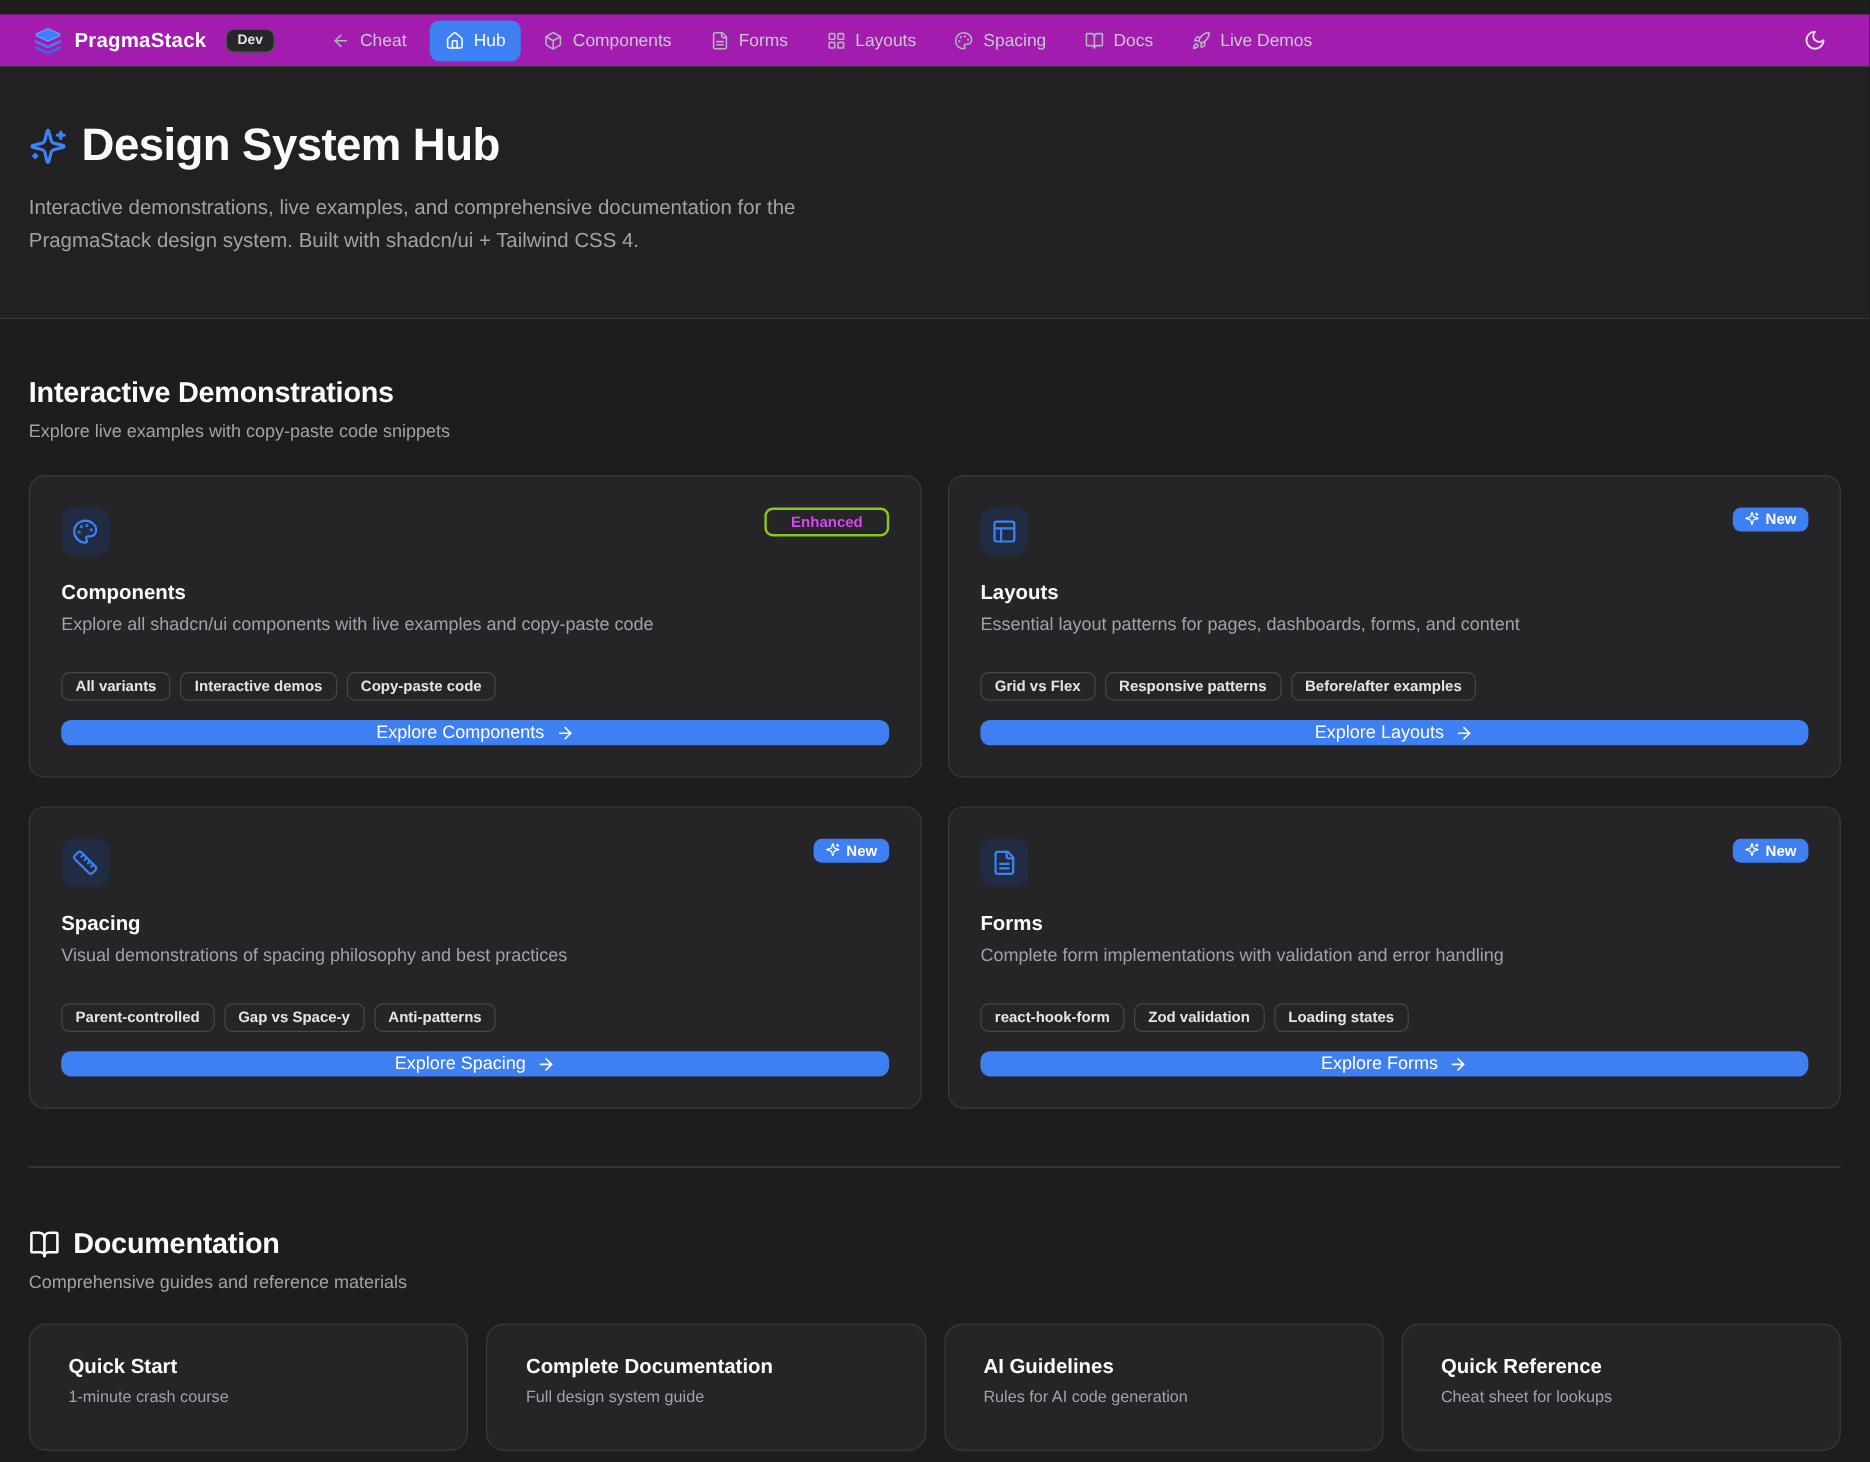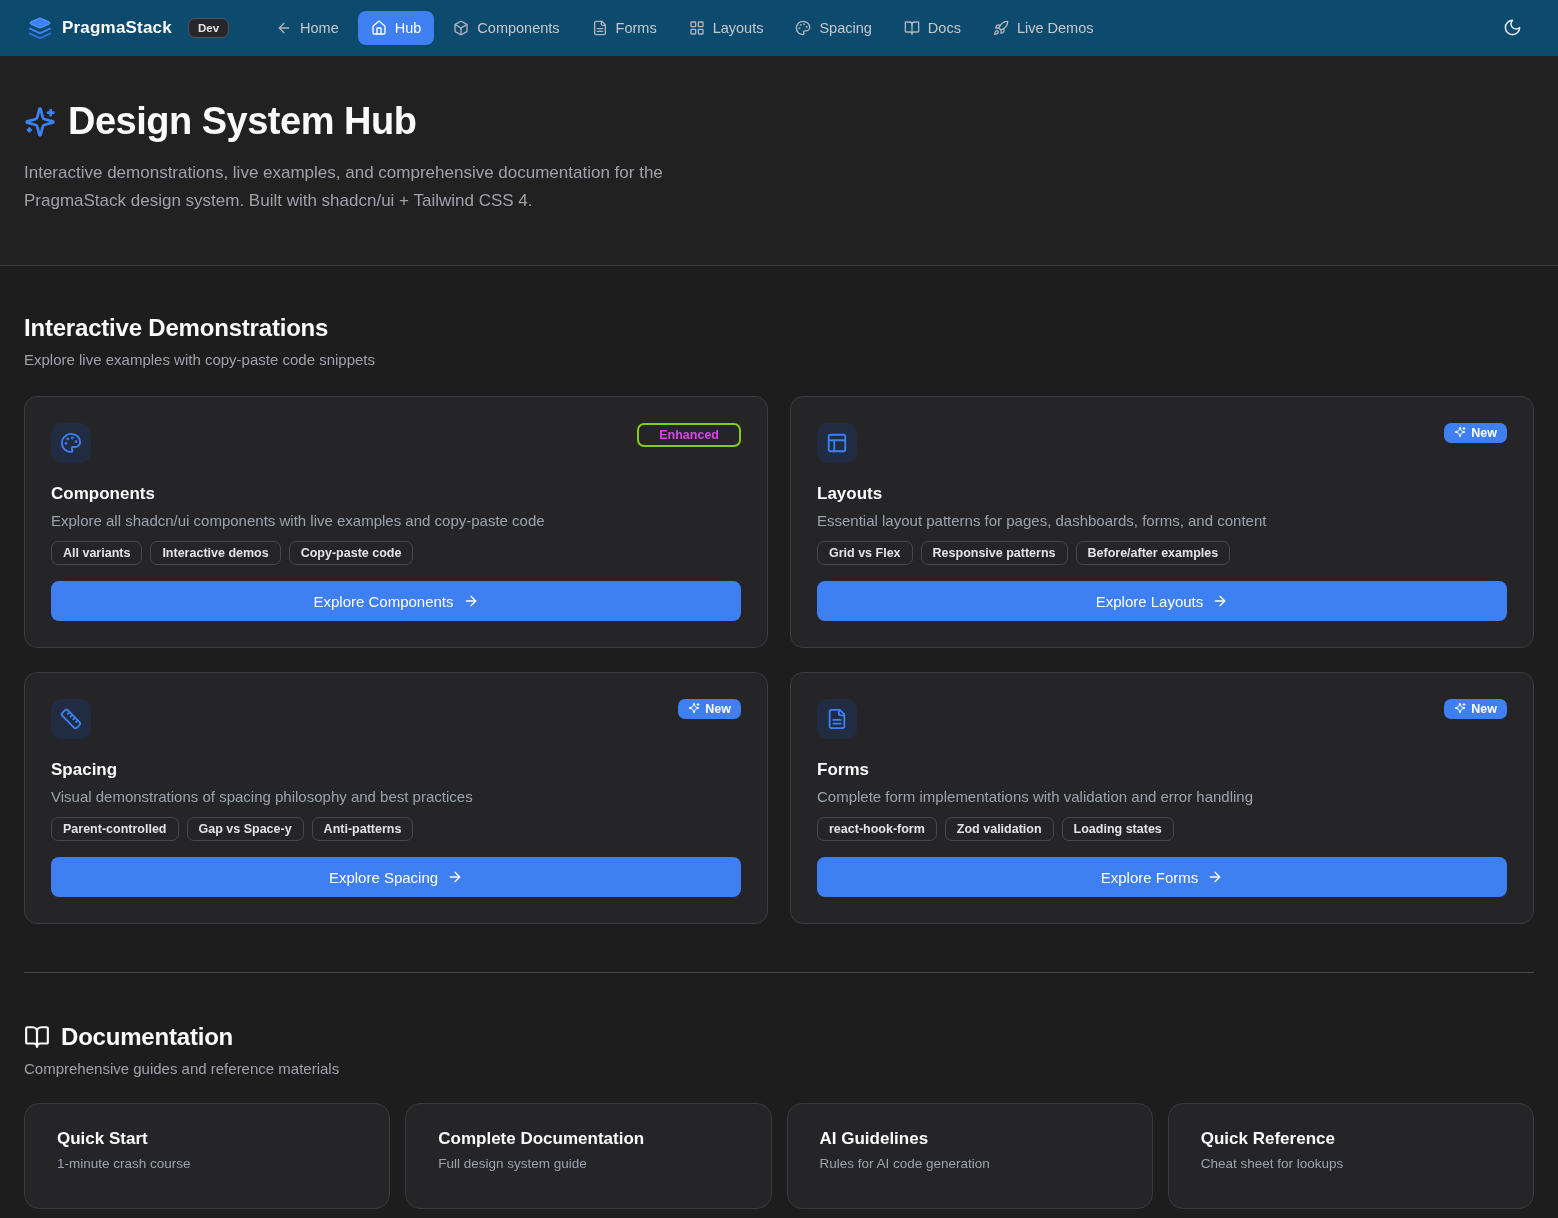--- a/index.html
+++ b/index.html
@@ -7,22 +7,22 @@
   body {
     width:1558px; min-height:1218px;
     font-family:"Liberation Sans", sans-serif;
     color:#fafafa;
     -webkit-font-smoothing:antialiased;
   }
   svg { display:block; }
 
   
   .navbar {
-    height:56px; background:#0c4a6e; border-bottom:1px solid #3a3a3e;
-    display:flex; align-items:center; padding:0 28px;
+    height:44px; background:#a21caf; border-bottom:1px solid #3a3a3e;
+    display:flex; align-items:center; padding:0 28px;margin-top:12px;
   }
   .brand { display:flex; align-items:center; gap:10px; }
   .brand-name { font-size:17px; font-weight:700; letter-spacing:.2px; }
   .env-badge {
     font-size:11.5px; font-weight:700; color:#e4e4e7;
     border:1px solid #52525b; background:#27272a;
     padding:3px 9px; border-radius:7px; margin-left:6px;
   }
   .nav-items { display:flex; align-items:center; gap:6px; margin-left:34px; }
   .nav-item {
@@ -77,21 +77,21 @@
     display:flex; align-items:flex-start; gap:5px;
   }
   .card-title { margin-top:21px; font-size:17px; font-weight:700; }
   .card-desc { margin-top:8px; font-size:15px; color:#9ca3af; }
   .tag-row { margin-top:auto; display:flex; gap:8px; }
   .tag {
     font-size:12.5px; font-weight:700; color:#e4e4e7;
     border:1px solid #47474d; padding:4px 11px; border-radius:7px;
   }
   .cta-btn {
-    margin-top:16px; height:40px; width:100%;
+    margin-top:16px; height:21px; width:100%;
     background:#3e7ff2; color:#ffffff; border:none; border-radius:8px;
     font-family:inherit; font-size:15px; font-weight:500;
     display:flex; align-items:center; justify-content:center; gap:9px; cursor:pointer;
   }
 
   .section-divider { border:none; border-top:1px solid #464649; margin:48px 0 0; }
 
   .docs-section { margin-top:50px; }
   .doc-grid {
     margin-top:26px;
@@ -121,21 +121,21 @@
   </div>
 
   <nav class="nav-items">
     <div class="nav-item">
       <span>
         <svg width="16" height="16" viewBox="0 0 24 24" fill="none" stroke-width="2" stroke-linecap="round" stroke-linejoin="round">
             <path d="m12 19-7-7 7-7"></path>
             <path d="M19 12H5"></path>
           </svg>
       </span>
-      <span>Home</span>
+      <span>Cheat</span>
     </div>
     <div class="nav-item active">
       <span>
         <svg width="16" height="16" viewBox="0 0 24 24" fill="none" stroke-width="2" stroke-linecap="round" stroke-linejoin="round">
             <path d="M15 21v-8a1 1 0 0 0-1-1h-4a1 1 0 0 0-1 1v8"></path>
             <path d="M3 10a2 2 0 0 1 .7-1.5l7-6a2 2 0 0 1 2.6 0l7 6A2 2 0 0 1 21 10v9a2 2 0 0 1-2 2H5a2 2 0 0 1-2-2z"></path>
           </svg>
       </span>
       <span>Hub</span>
     </div>

